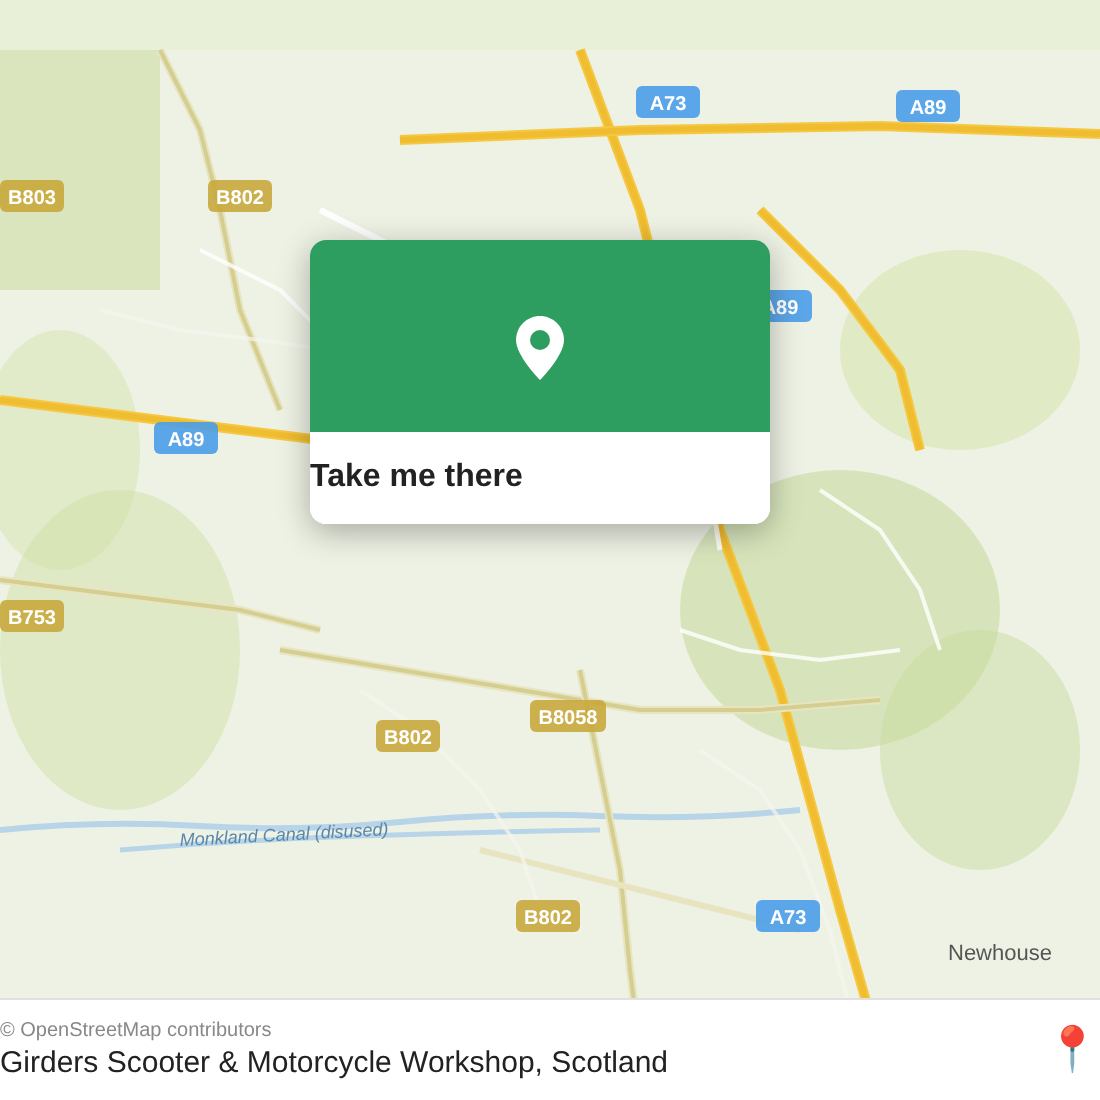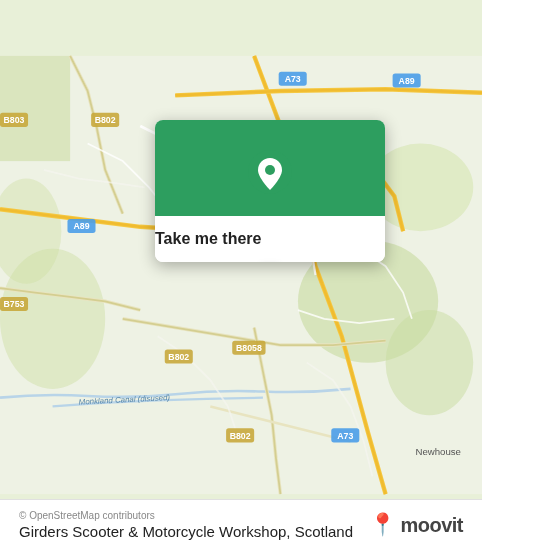--- a/index.html
+++ b/index.html
@@ -6,21 +6,21 @@
 
     body {
       width: 550px;
       height: 550px;
       overflow: hidden;
       font-family: Arial, sans-serif;
     }
 
     .map-container {
       position: relative;
-      width: 482px;
+      width: 550px;
       height: 550px;
       background-color: #e8f0d8;
       overflow: hidden;
     }
 
     
     .map-bg {
       position: absolute;
       top: 0; left: 0;
       width: 100%; height: 100%;
@@ -82,21 +82,21 @@
     }
 
     
     .bottom-bar {
       position: absolute;
       bottom: 0;
       left: 0;
       width: 100%;
       background: white;
       border-top: 1px solid #e0e0e0;
-      padding: 10px 19px;
+      padding: 10px 0;
       display: flex;
       align-items: center;
       justify-content: space-between;
     }
 
     .bottom-left {
       display: flex;
       flex-direction: column;
       gap: 2px;
     }
@@ -239,17 +239,16 @@
     <button class="popup-button">Take me there</button>
   </div>
 
   <div class="bottom-bar">
     <div class="bottom-left">
       <span class="copyright-text">© OpenStreetMap contributors</span>
       <span class="place-name">Girders Scooter &amp; Motorcycle Workshop, Scotland</span>
     </div>
     <div class="moovit-logo">
       <span class="moovit-pin">📍</span>
-      <span class="moovit-text">moovit</span>
     </div>
   </div>
 
 </div>
 
 </body></html>

